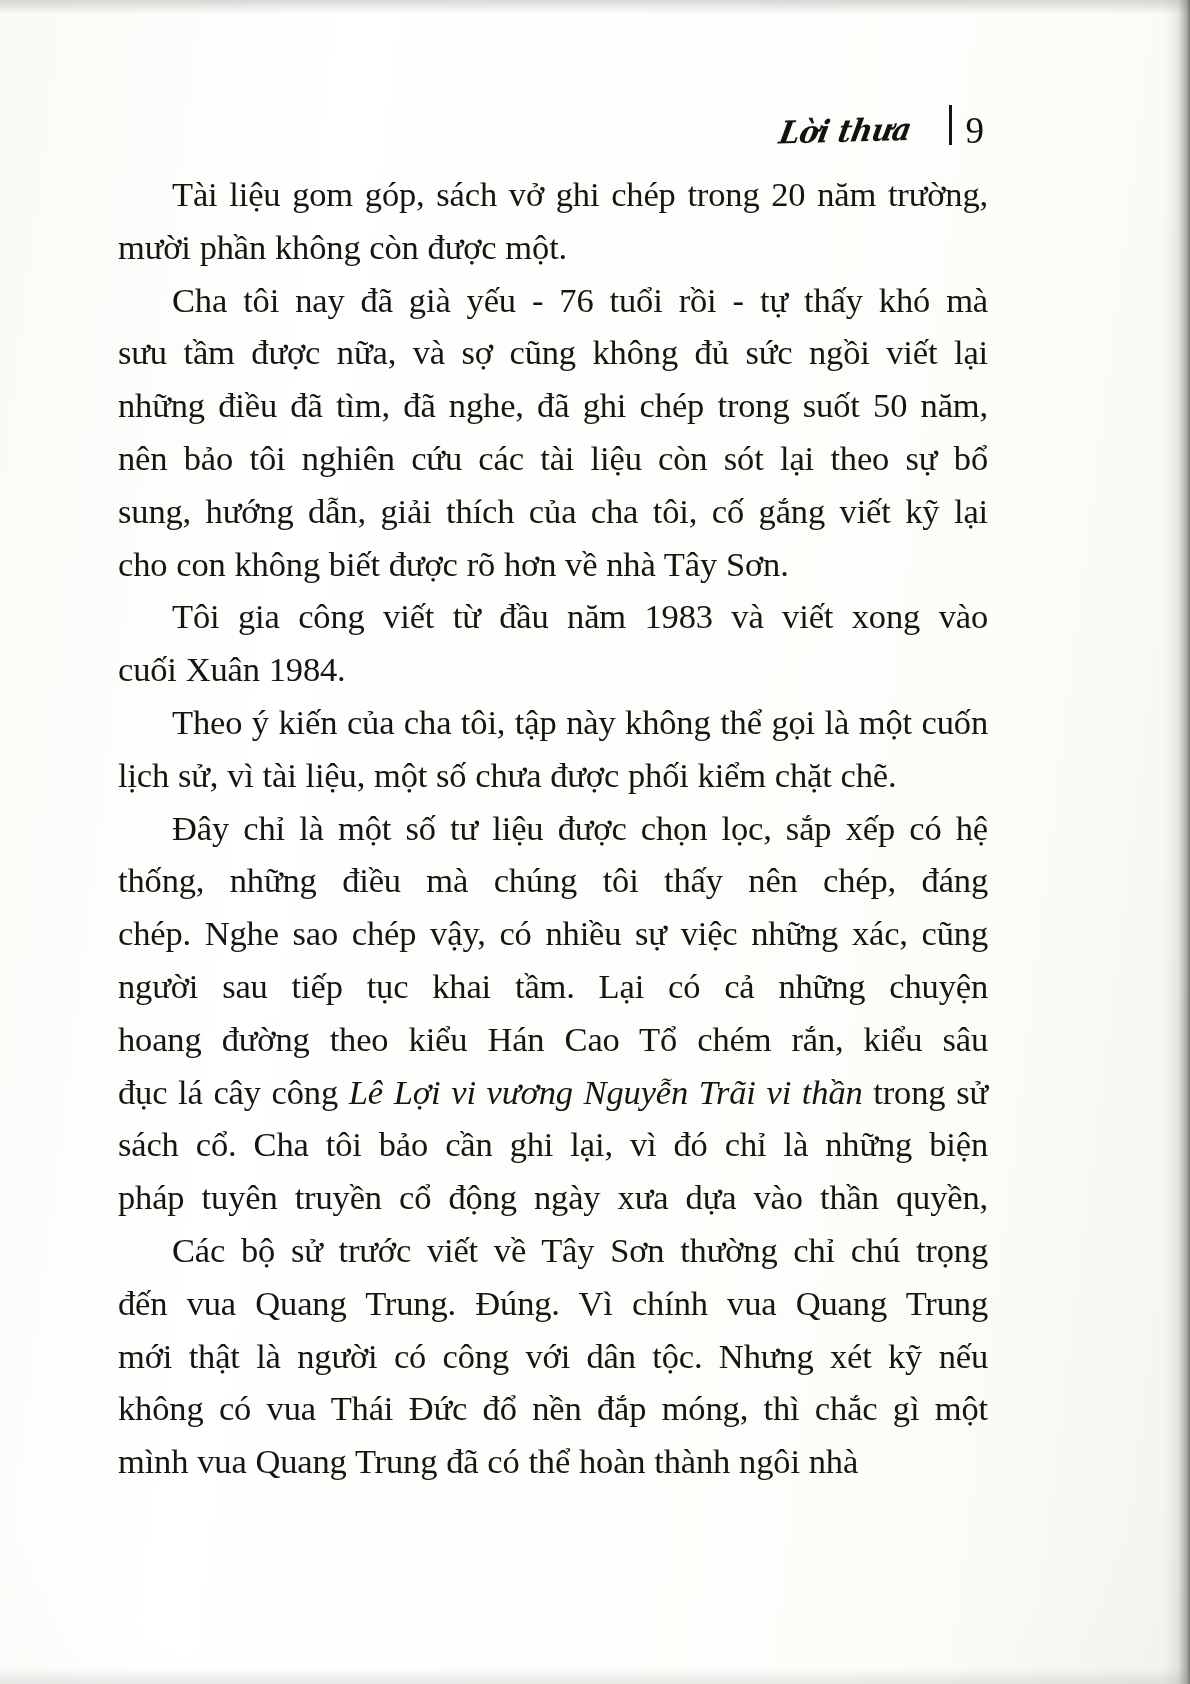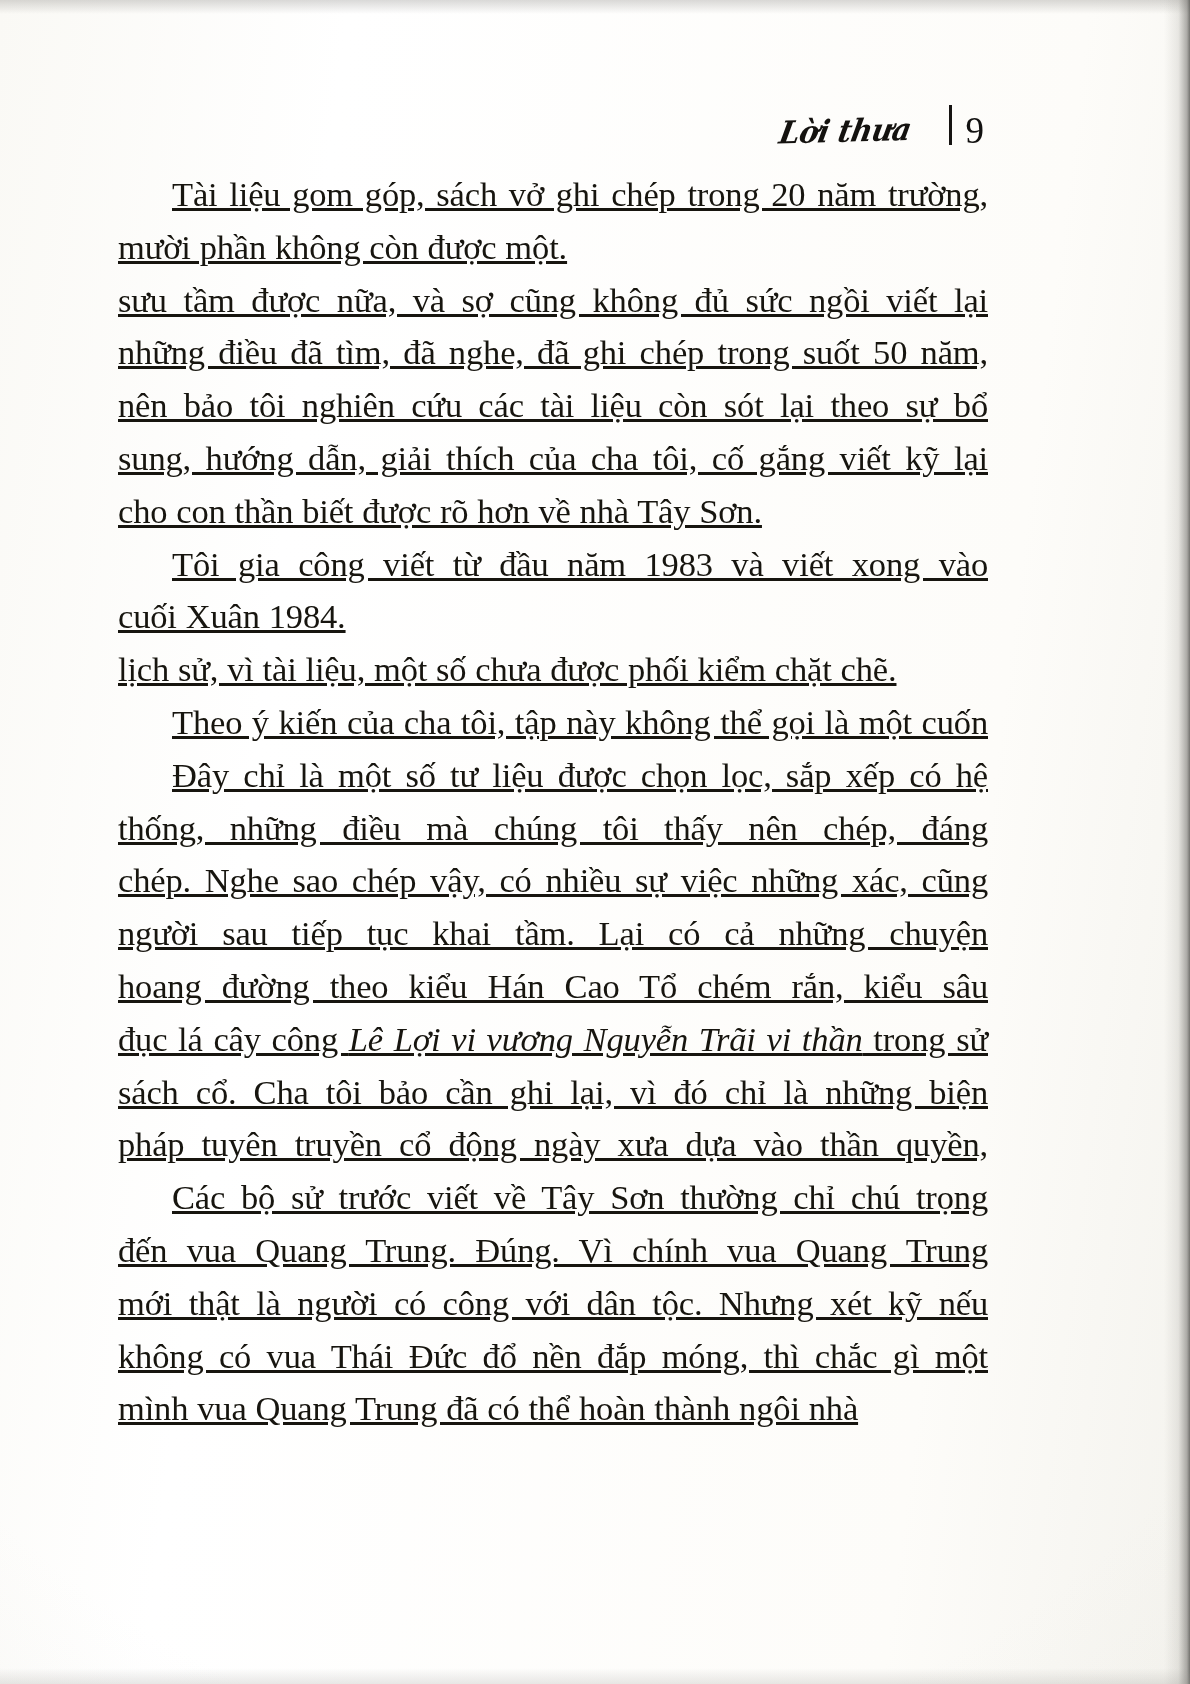--- a/index.html
+++ b/index.html
@@ -123,21 +123,20 @@
     margin: 0;
     font-size: 34.5px;
     line-height: 52.8px;
     color: #17150f;
     text-align: justify;
     text-indent: 54px;
     letter-spacing: -0.15px;
     word-spacing: 0.4px;
     
     transform-origin: left top;
-    text-decoration: underline;
   }
   p.para.no-indent {
     text-indent: 0;
   }
 
   
   .line {
     display: block;
     text-align: justify;
     text-align-last: justify;
@@ -172,33 +171,34 @@
       <span class="running-head-rule"></span>
       <span class="running-head-folio">9</span>
     </div>
 
     <div id="body-text">
         <p class="para no-indent">
           <span class="line line-indent">Tài liệu gom góp, sách vở ghi chép trong 20 năm trường,</span>
           <span class="line line-end">mười phần không còn được một.</span>
         </p>
         <p class="para no-indent">
+          <span class="line line-indent">Cha tôi nay đã già yếu - 76 tuổi rồi - tự thấy khó mà</span>
           <span class="line">sưu tầm được nữa, và sợ cũng không đủ sức ngồi viết lại</span>
           <span class="line">những điều đã tìm, đã nghe, đã ghi chép trong suốt 50 năm,</span>
           <span class="line">nên bảo tôi nghiên cứu các tài liệu còn sót lại theo sự bổ</span>
           <span class="line">sung, hướng dẫn, giải thích của cha tôi, cố gắng viết kỹ lại</span>
-          <span class="line line-end">cho con thần biết được rõ hơn về nhà Tây Sơn.</span>
+          <span class="line line-end">cho con không biết được rõ hơn về nhà Tây Sơn.</span>
         </p>
         <p class="para no-indent">
           <span class="line line-indent">Tôi gia công viết từ đầu năm 1983 và viết xong vào</span>
           <span class="line line-end">cuối Xuân 1984.</span>
         </p>
         <p class="para no-indent">
+          <span class="line line-indent">Theo ý kiến của cha tôi, tập này không thể gọi là một cuốn</span>
           <span class="line line-end">lịch sử, vì tài liệu, một số chưa được phối kiểm chặt chẽ.</span>
-          <span class="line line-indent">Theo ý kiến của cha tôi, tập này không thể gọi là một cuốn</span>
         </p>
         <p class="para no-indent">
           <span class="line line-indent">Đây chỉ là một số tư liệu được chọn lọc, sắp xếp có hệ</span>
           <span class="line">thống, những điều mà chúng tôi thấy nên chép, đáng</span>
           <span class="line">chép. Nghe sao chép vậy, có nhiều sự việc những xác, cũng</span>
           <span class="line">người sau tiếp tục khai tầm. Lại có cả những chuyện</span>
           <span class="line">hoang đường theo kiểu Hán Cao Tổ chém rắn, kiểu sâu</span>
           <span class="line"><span>đục lá cây công </span><span class="ital">Lê Lợi vi vương Nguyễn Trãi vi thần</span><span> trong sử</span></span>
           <span class="line">sách cổ. Cha tôi bảo cần ghi lại, vì đó chỉ là những biện</span>
           <span class="line">pháp tuyên truyền cổ động ngày xưa dựa vào thần quyền,</span>

